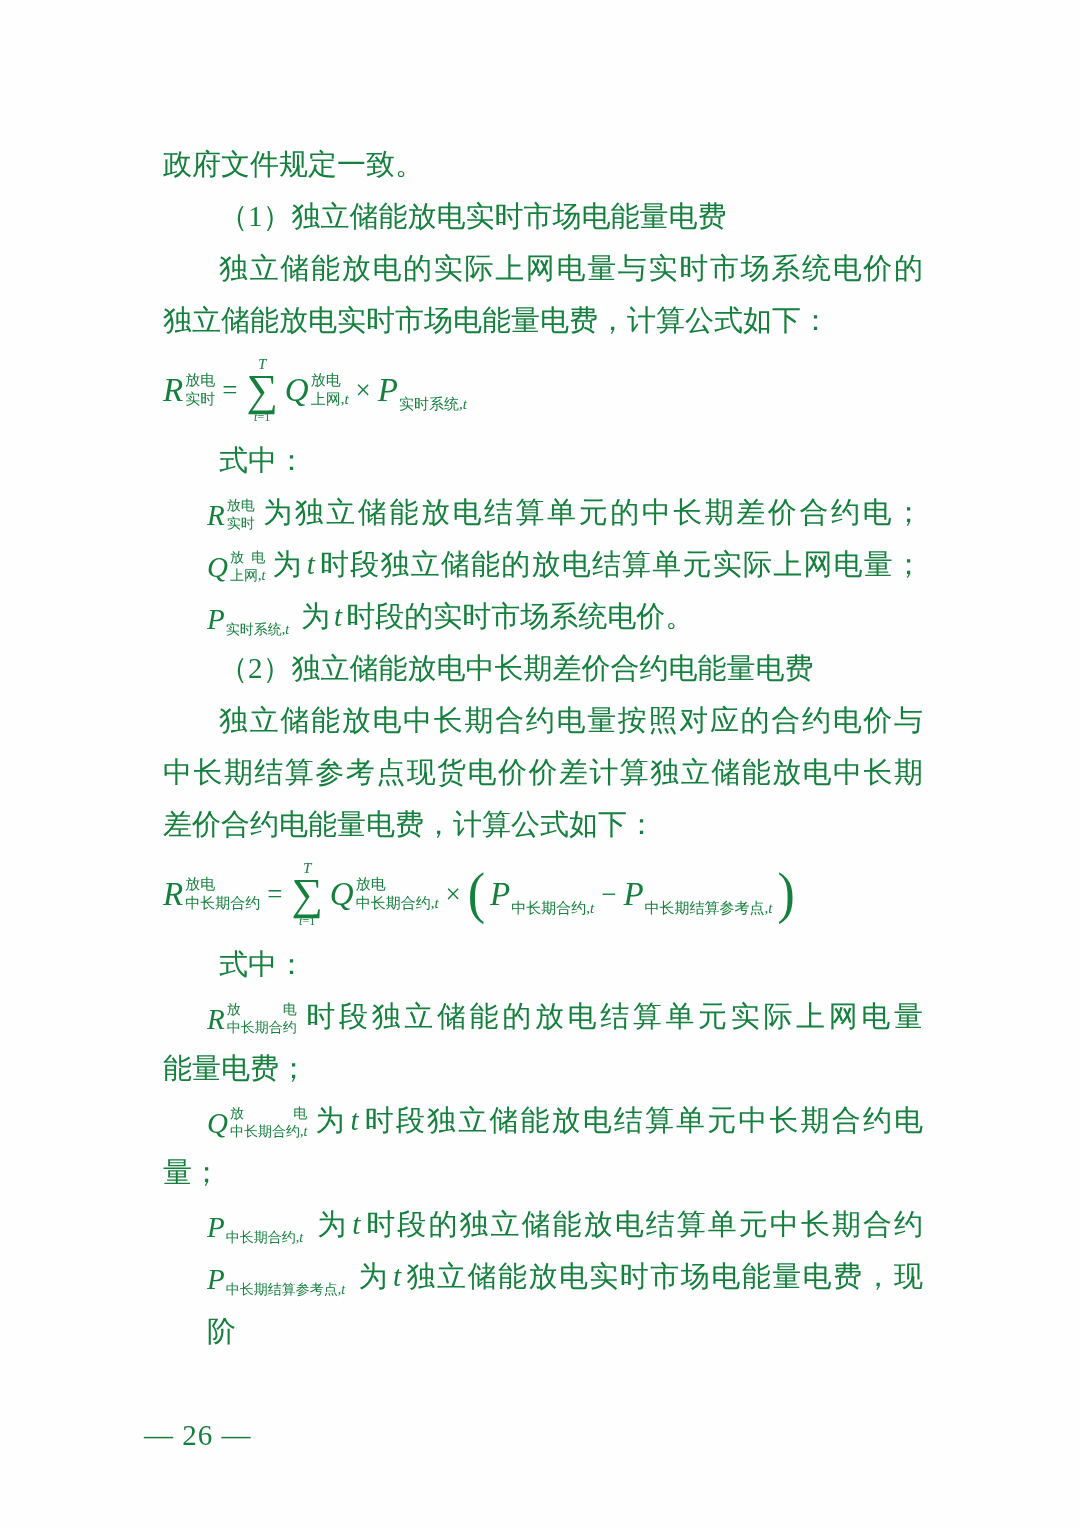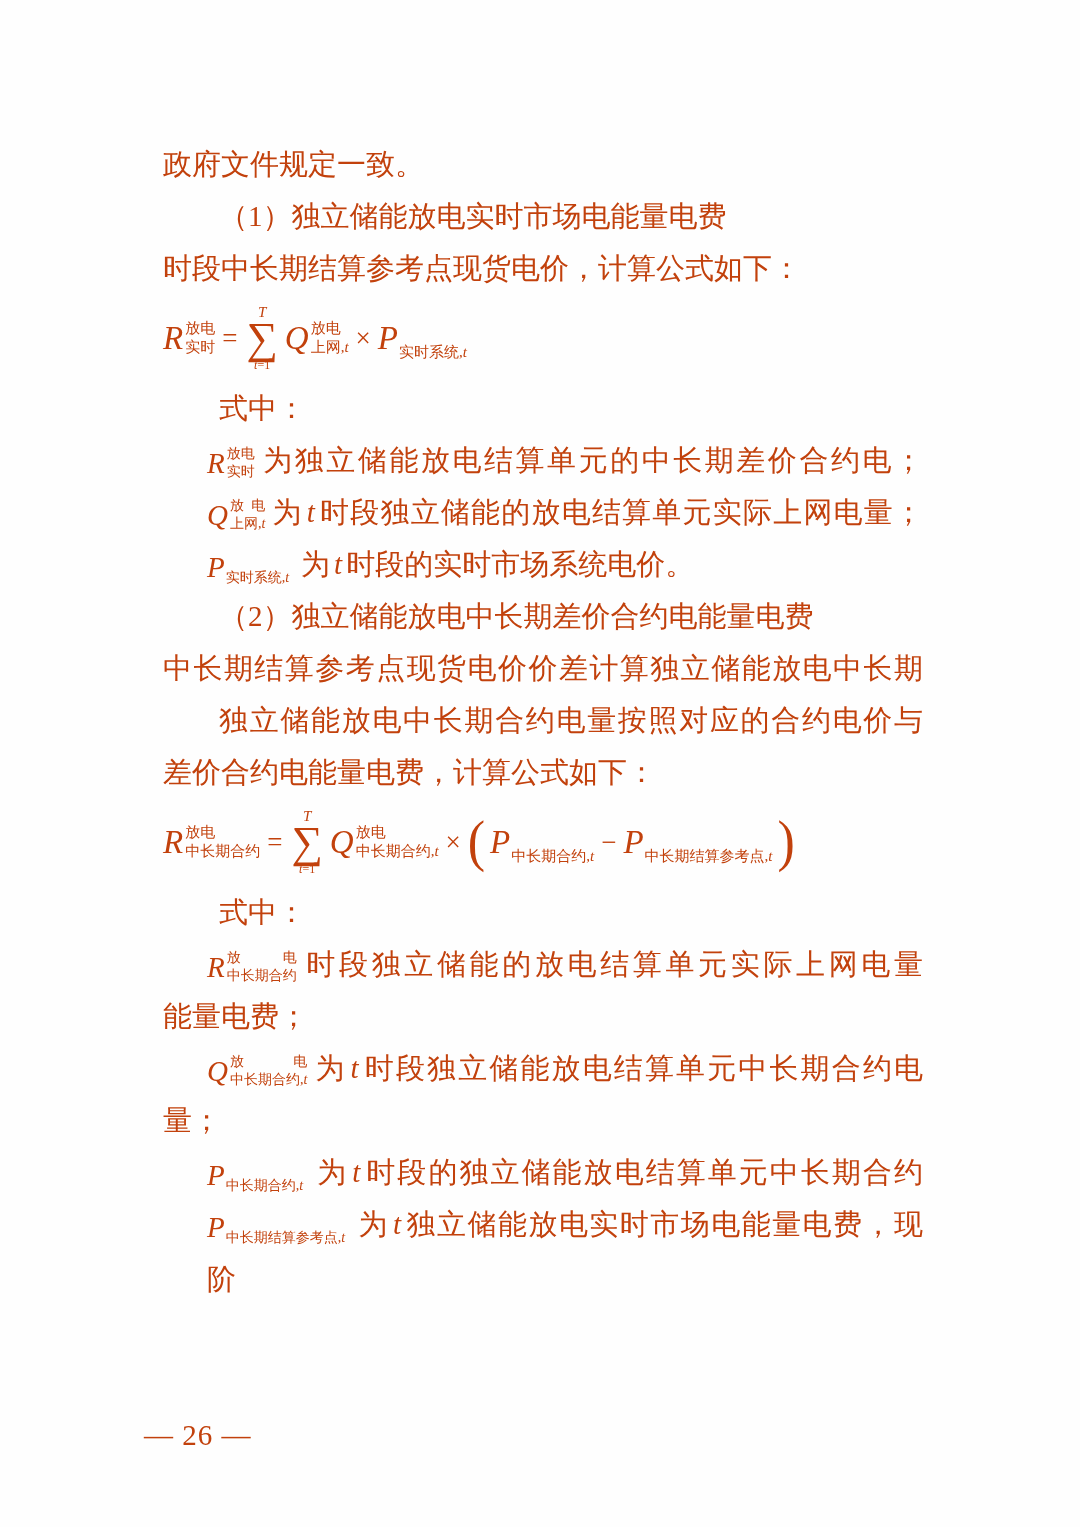--- a/index.html
+++ b/index.html
@@ -1,21 +1,21 @@
 <!DOCTYPE html>
 <html lang="zh"><head>
 <meta charset="utf-8">
 <style>
   * { margin:0; padding:0; box-sizing:border-box; }
   html,body { background:#ffffff; }
   .page {
     position:relative;
     width:1080px; height:1527px;
     background:#fefefe;
-    color:#c2410c;
+    color:#15803d;
     font-family:"Liberation Serif","DejaVu Serif",serif;
     overflow:hidden;
   }
   .content {
     position:absolute;
     left:163px; top:138px;
     width:760px;
   }
   .ln {
     height:52px; line-height:52px;
@@ -67,21 +67,22 @@
 </style>
 </head>
 <body>
 
 <div class="page">
   <main class="content">
 
     <p class="ln">政府文件规定一致。</p>
 
     <p class="ln ind">（1）独立储能放电实时市场电能量电费</p>
-    <p class="ln">时段中长期结算参考点现货电价，计算公式如下：</p>
+    <p class="ln ind fill">独立储能放电的实际上网电量与实时市场系统电价的</p>
+    <p class="ln">独立储能放电实时市场电能量电费，计算公式如下：</p>
 
     <div class="formula">
       <span class="msym">
         <span class="mbase">R</span>
         <span class="mstack">
           <span class="msup">放电</span>
           <span class="msub">实时</span>
         </span>
       </span>
       <span class="mop">=</span>
@@ -127,22 +128,22 @@
     </p>
 
     <p class="ln def">
       <span class="msym">
         <span class="mbase">P</span>
         <span class="msub-low"><span>实时系统,</span><i>t</i></span>
       </span><span>为</span><i class="it">t</i><span>时段的实时市场系统电价。</span>
     </p>
 
     <p class="ln ind">（2）独立储能放电中长期差价合约电能量电费</p>
+    <p class="ln ind fill">独立储能放电中长期合约电量按照对应的合约电价与</p>
     <p class="ln fill">中长期结算参考点现货电价价差计算独立储能放电中长期</p>
-    <p class="ln ind fill">独立储能放电中长期合约电量按照对应的合约电价与</p>
     <p class="ln">差价合约电能量电费，计算公式如下：</p>
 
     <div class="formula">
       <span class="msym">
         <span class="mbase">R</span>
         <span class="mstack">
           <span class="msup">放电</span>
           <span class="msub">中长期合约</span>
         </span>
       </span>

